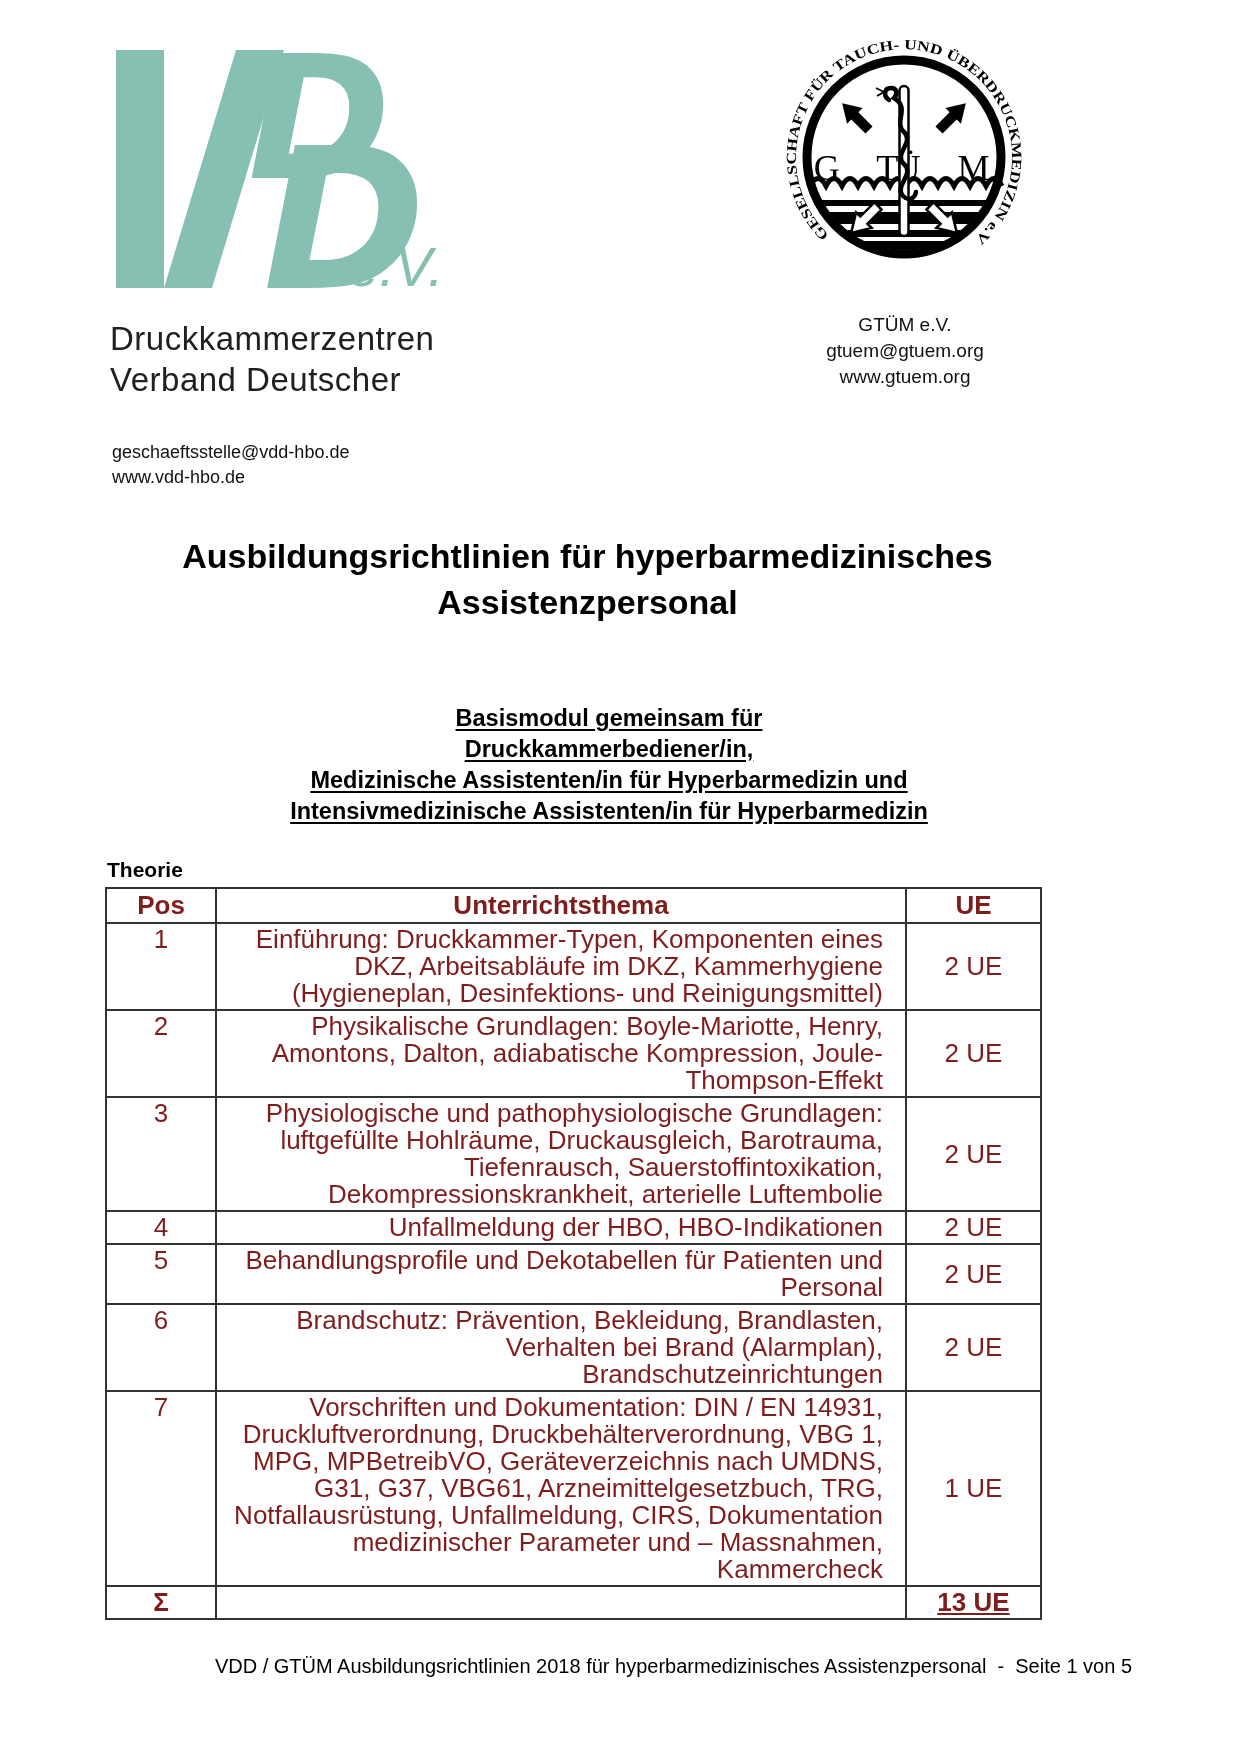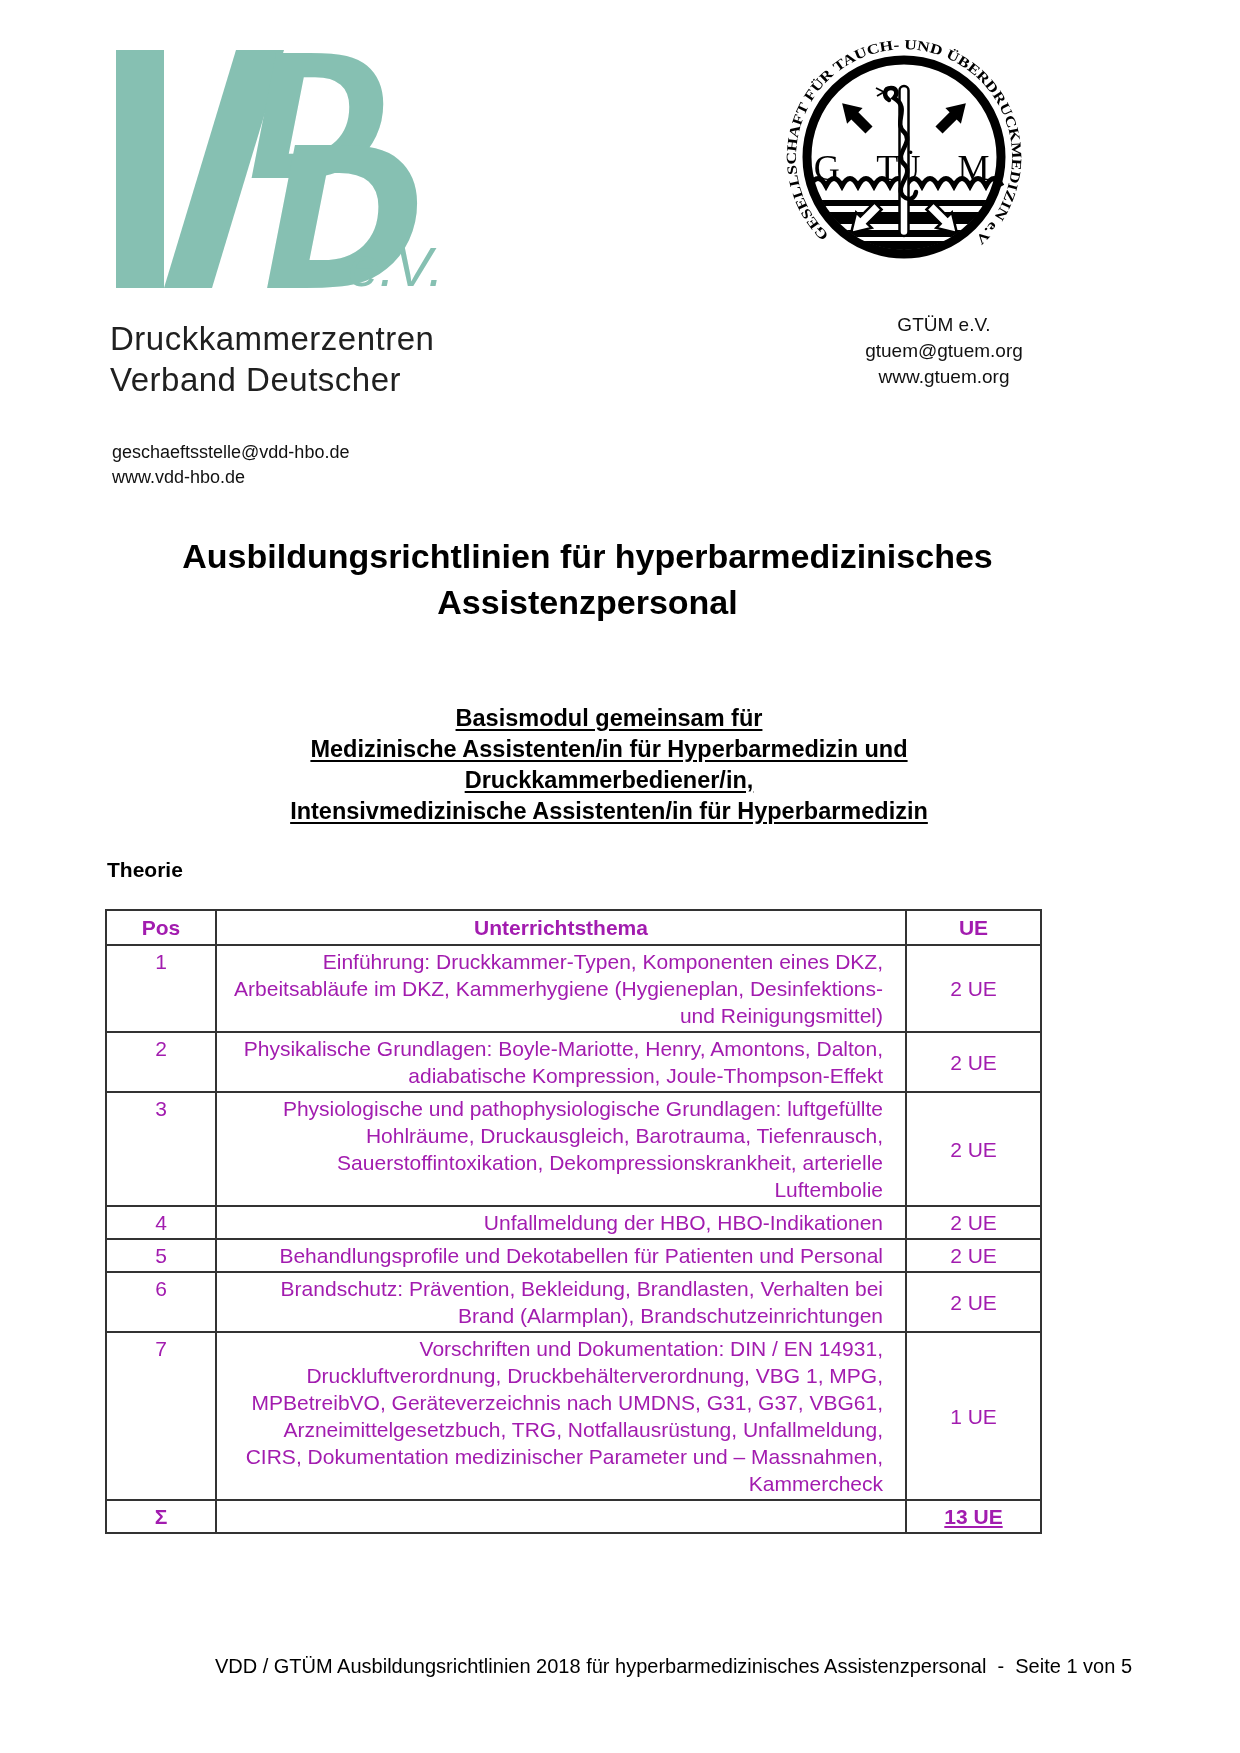--- a/index.html
+++ b/index.html
@@ -11,32 +11,32 @@
   }
   .abs { position: absolute; }
 
   
   .vdd-logo { left: 108px; top: 50px; width: 335px; height: 240px; }
   .vdd-name { left: 110px; top: 318px; font-size: 33px; line-height: 41px; color:#202020; letter-spacing: .5px; }
   .vdd-contact { left: 112px; top: 440px; font-size: 18px; line-height: 25px; color:#111; }
 
   
   .gtuem-logo { left: 783px; top: 30px; width: 242px; height: 250px; }
-  .gtuem-contact { left: 804px; top: 312px; width: 280px; text-align: center; font-size: 19px; line-height: 26px; color:#111; }
+  .gtuem-contact { left: 765px; top: 312px; width: 280px; text-align: center; font-size: 19px; line-height: 26px; color:#111; }
 
   .doc-title { left: 0; top: 497px; width: 1175px; text-align: center;
     font-size: 34px; line-height: 46px; font-weight: bold; color:#000;margin-top:36px; }
   .doc-subtitle { left: 0; top: 703px; width: 1180px; text-align: center;
     font-size: 23.5px; line-height: 31px; font-weight: bold; color:#000;margin-left:19px; }
   .doc-subtitle span { text-decoration: underline; text-underline-offset: 3px; }
 
   .section-label { left: 107px; top: 858px; font-size: 21px; font-weight: bold; color:#000; }
 
-  table.theorie { position: absolute; left: 105px; top: 909px; width: 935px;
-    border-collapse: collapse; table-layout: fixed; font-size: 21px; line-height: 27px; color:#a21caf; }
+  table.theorie { position: absolute; left: 105px; top: 887px; width: 935px;
+    border-collapse: collapse; table-layout: fixed; font-size: 26px; line-height: 27px; color:#7f1d1d; }
   table.theorie th, table.theorie td { border: 2px solid #333; padding: 2px 8px; }
   table.theorie col.c-pos { width: 110px; }
   table.theorie col.c-thema { width: 690px; }
   table.theorie col.c-ue { width: 135px; }
   table.theorie th { font-weight: bold; text-align: center; padding: 3px 4px; }
   table.theorie td.pos { text-align: center; vertical-align: top; }
   table.theorie td.thema { text-align: right; vertical-align: top; padding-right: 22px; }
   table.theorie td.ue { text-align: center; vertical-align: middle; }
   table.theorie tfoot td { font-weight: bold; }
   table.theorie tfoot td.ue span { text-decoration: underline; text-underline-offset: 2px; }
@@ -114,22 +114,22 @@
   <div>www.gtuem.org</div>
 </div>
 
 <div class="abs doc-title">
   <div>Ausbildungsrichtlinien für hyperbarmedizinisches</div>
   <div>Assistenzpersonal</div>
 </div>
 
 <div class="abs doc-subtitle">
   <div><span>Basismodul gemeinsam für</span></div>
+  <div><span>Druckkammerbediener/in,</span></div>
   <div><span>Medizinische Assistenten/in für Hyperbarmedizin und</span></div>
-  <div><span>Druckkammerbediener/in,</span></div>
   <div><span>Intensivmedizinische Assistenten/in für Hyperbarmedizin</span></div>
 </div>
 
 <div class="abs section-label">Theorie</div>
 
 <table class="theorie">
   <colgroup>
       <col class="c-pos">
       <col class="c-thema">
       <col class="c-ue">

